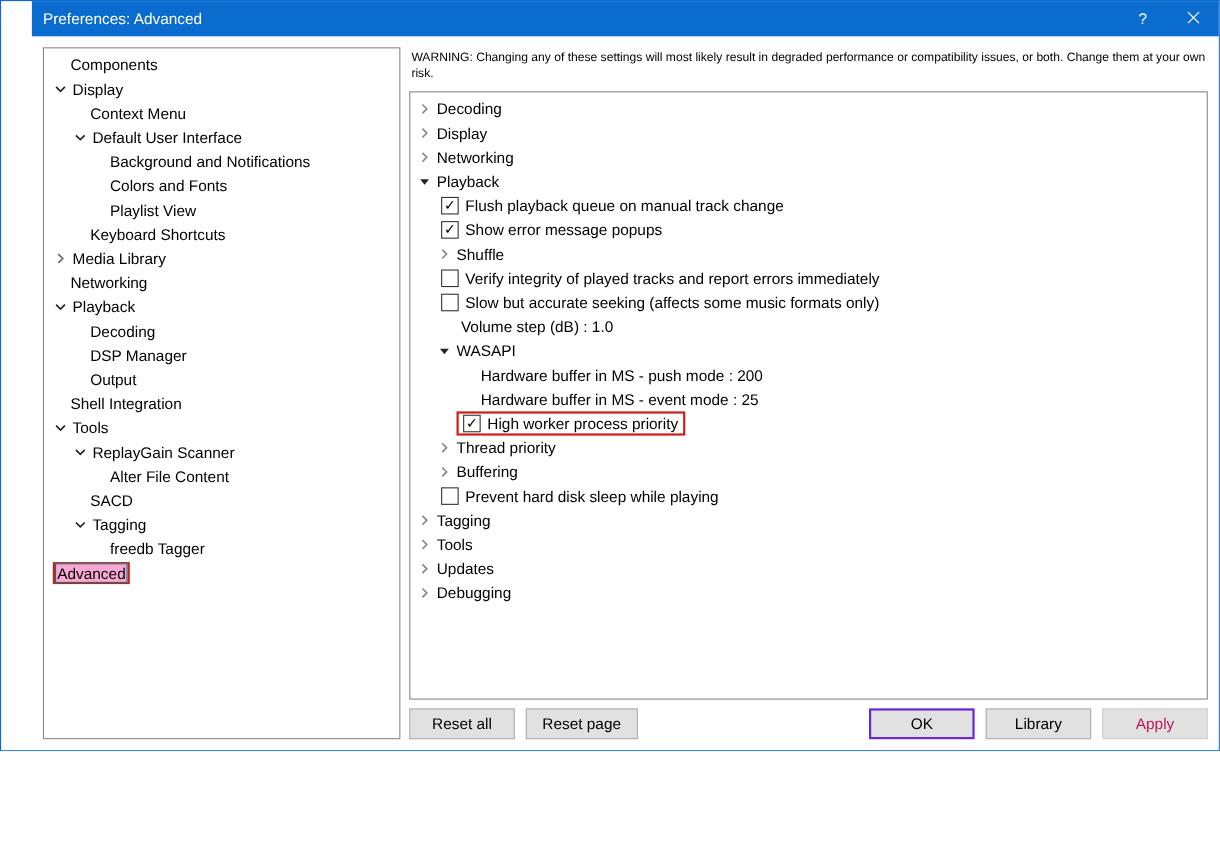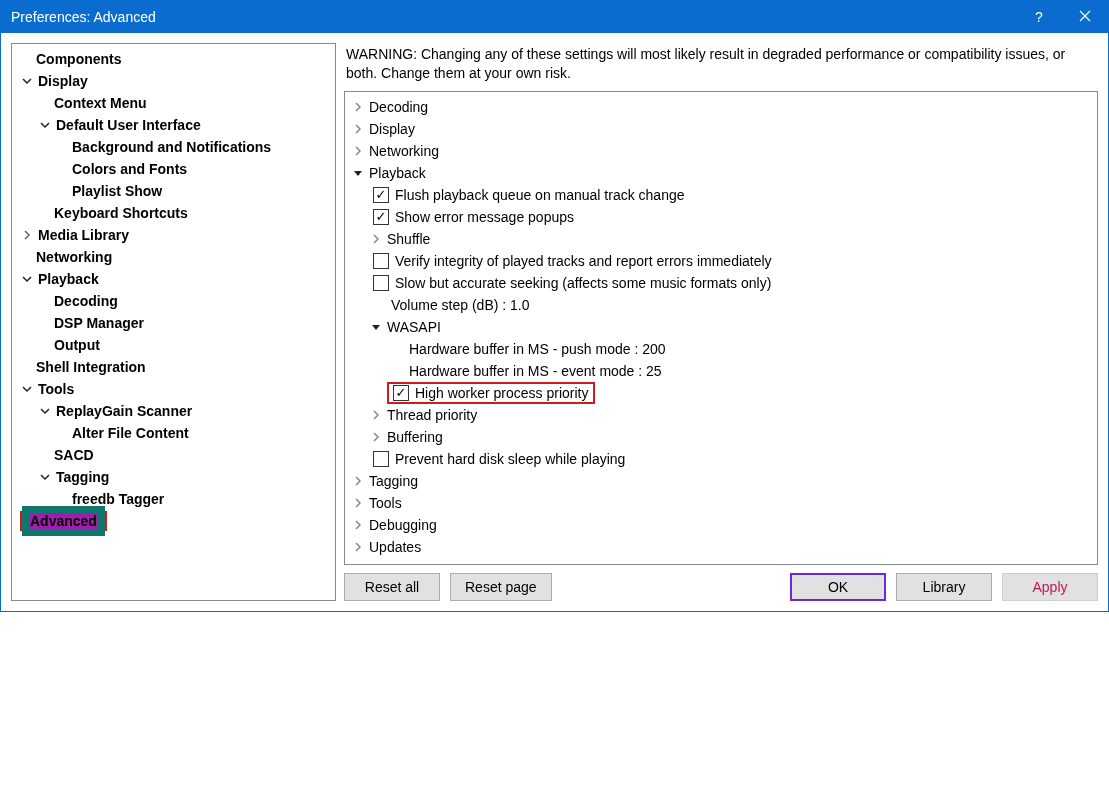--- a/index.html
+++ b/index.html
@@ -6,25 +6,26 @@
   body {
     margin: 0;
     font-family: "Segoe UI", Tahoma, sans-serif;
     font-size: 14px;
     background: #fff;
     color: #000;
     user-select: none;
   }
   .window {
     width: 1109px;
-    height: 612px;
+    height: 683px;
     border: 1px solid #0a6cce;
     display: flex;
     flex-direction: column;
     background: #fff;
+    padding-left: 28px;
   }
   .titlebar {
     height: 32px;
     background: #0a6cce;
     color: #fff;
     display: flex;
     align-items: center;
     padding-left: 10px;
   }
   .titlebar .title {
@@ -50,21 +51,20 @@
     width: 325px;
     border: 1px solid #888;
     background: #fff;
     overflow: auto;
     padding: 4px 0;
   }
   .tree ul {
     list-style: none;
     margin: 0;
     padding: 0;
-    font-weight: bold;
   }
   .tree li {
     position: relative;
   }
   .tree .row {
     display: flex;
     align-items: center;
     height: 22px;
     padding-left: 4px;
   }
@@ -74,38 +74,38 @@
     display: inline-flex;
     align-items: center;
     justify-content: center;
     margin-right: 2px;
     font-size: 10px;
     color: #555;
   }
   .tree .expander svg { width: 10px; height: 10px; }
   .tree .label { padding: 1px 2px; white-space: nowrap; }
   .tree .selected {
-    background: #a21caf;
-    border: 7px solid #0f766e;
+    background: #f9a8d4;
+    border: 1px solid #0f766e;
     padding: 0 1px;
   }
   .tree .highlight-box {
     display: inline-block;
     border: 2px solid #d11b1b;
     padding: 0;
   }
   .right-panel {
     flex: 1;
     display: flex;
     flex-direction: column;
   }
   .warning {
     padding: 2px 2px 8px 2px;
     line-height: 1.35;
-    font-size: 14px;
+    font-size: 11px;
   }
   .settings-panel {
     flex: 1;
     border: 1px solid #888;
     background: #fff;
     overflow: auto;
     padding: 4px 6px;
   }
   .settings ul { list-style: none; margin: 0; padding: 0; }
   .settings .srow {
@@ -231,21 +231,21 @@
                       <span class="label">Background and Notifications</span>
                     </div>
                   </li>
                 <li>
                     <div class="row" style="padding-left:58px;">
                       <span class="label">Colors and Fonts</span>
                     </div>
                   </li>
                 <li>
                     <div class="row" style="padding-left:58px;">
-                      <span class="label">Playlist Show</span>
+                      <span class="label">Playlist View</span>
                     </div>
                   </li>
               </ul>
             </li>
             <li>
                 <div class="row" style="padding-left:40px;">
                   <span class="label">Keyboard Shortcuts</span>
                 </div>
               </li>
           </ul>
@@ -531,31 +531,31 @@
                 <span>Tools</span>
               </div>
             </li>
           <li>
               <div class="srow">
                 <span class="caret caret-gray">
                   <svg viewBox="0 0 10 10">
                     <polyline points="3,1 7,5 3,9" fill="none" stroke-width="1.5"></polyline>
                   </svg>
                 </span>
+                <span>Updates</span>
+              </div>
+            </li>
+          <li>
+              <div class="srow">
+                <span class="caret caret-gray">
+                  <svg viewBox="0 0 10 10">
+                    <polyline points="3,1 7,5 3,9" fill="none" stroke-width="1.5"></polyline>
+                  </svg>
+                </span>
                 <span>Debugging</span>
-              </div>
-            </li>
-          <li>
-              <div class="srow">
-                <span class="caret caret-gray">
-                  <svg viewBox="0 0 10 10">
-                    <polyline points="3,1 7,5 3,9" fill="none" stroke-width="1.5"></polyline>
-                  </svg>
-                </span>
-                <span>Updates</span>
               </div>
             </li>
         </ul>
       </div>
 
       <div class="button-row">
         <button class="winbtn">Reset all</button>
         <button class="winbtn">Reset page</button>
         <div class="spacer"></div>
         <button class="winbtn primary">OK</button>

